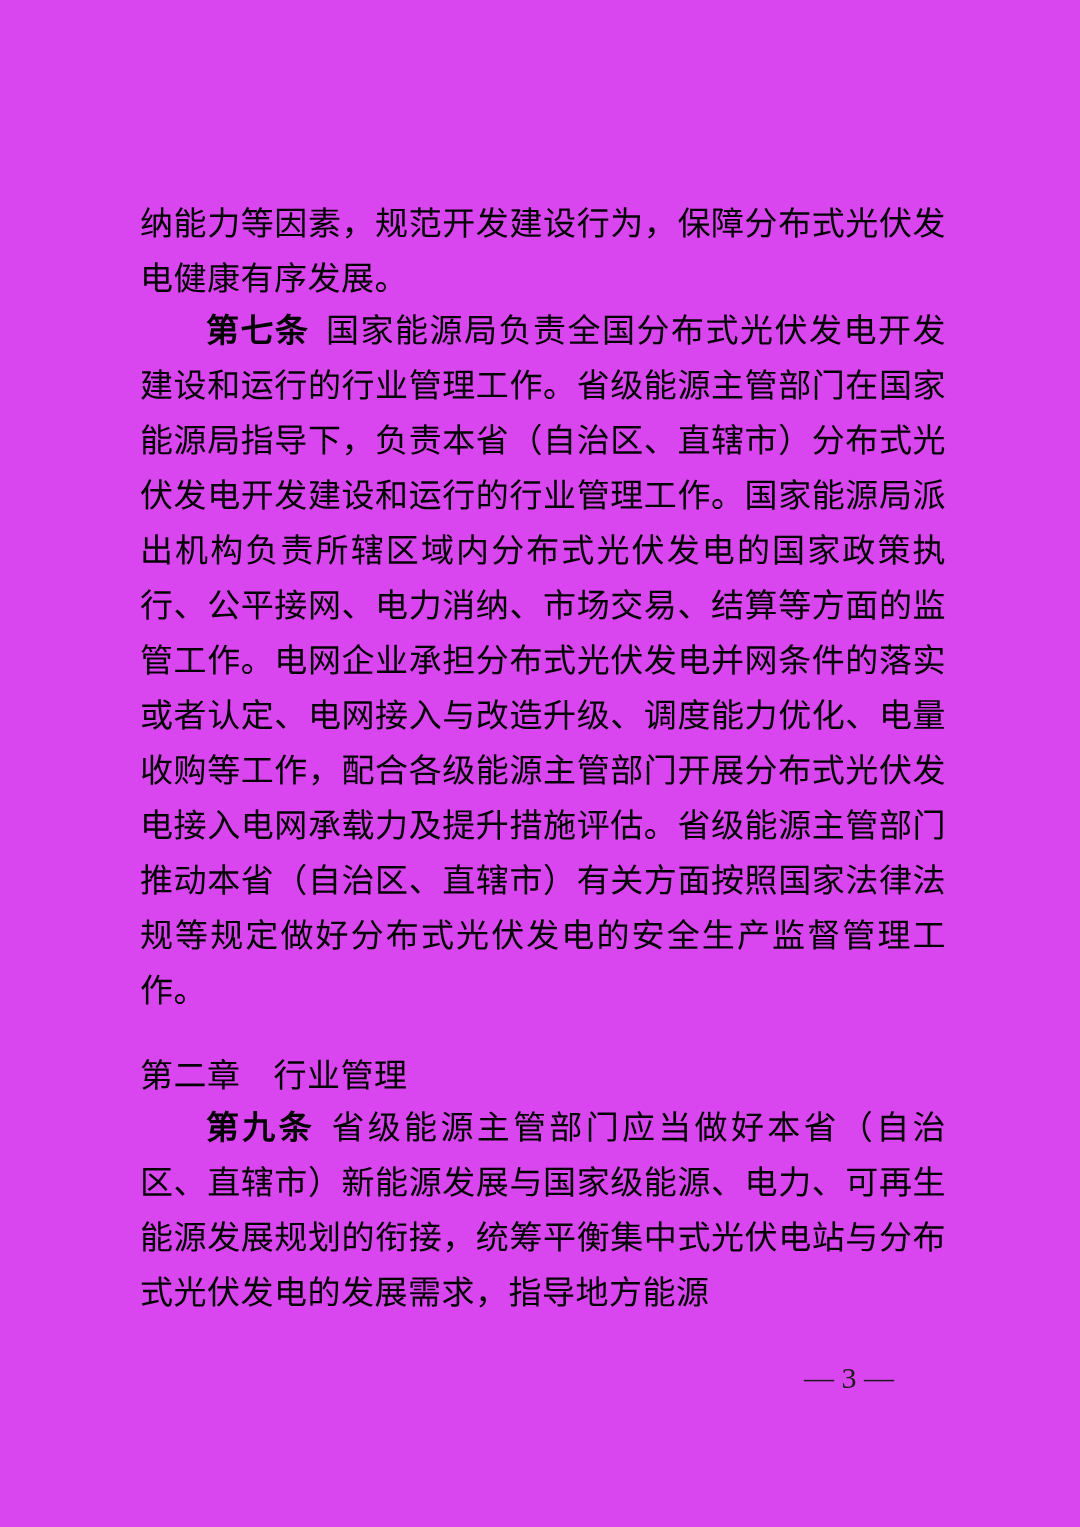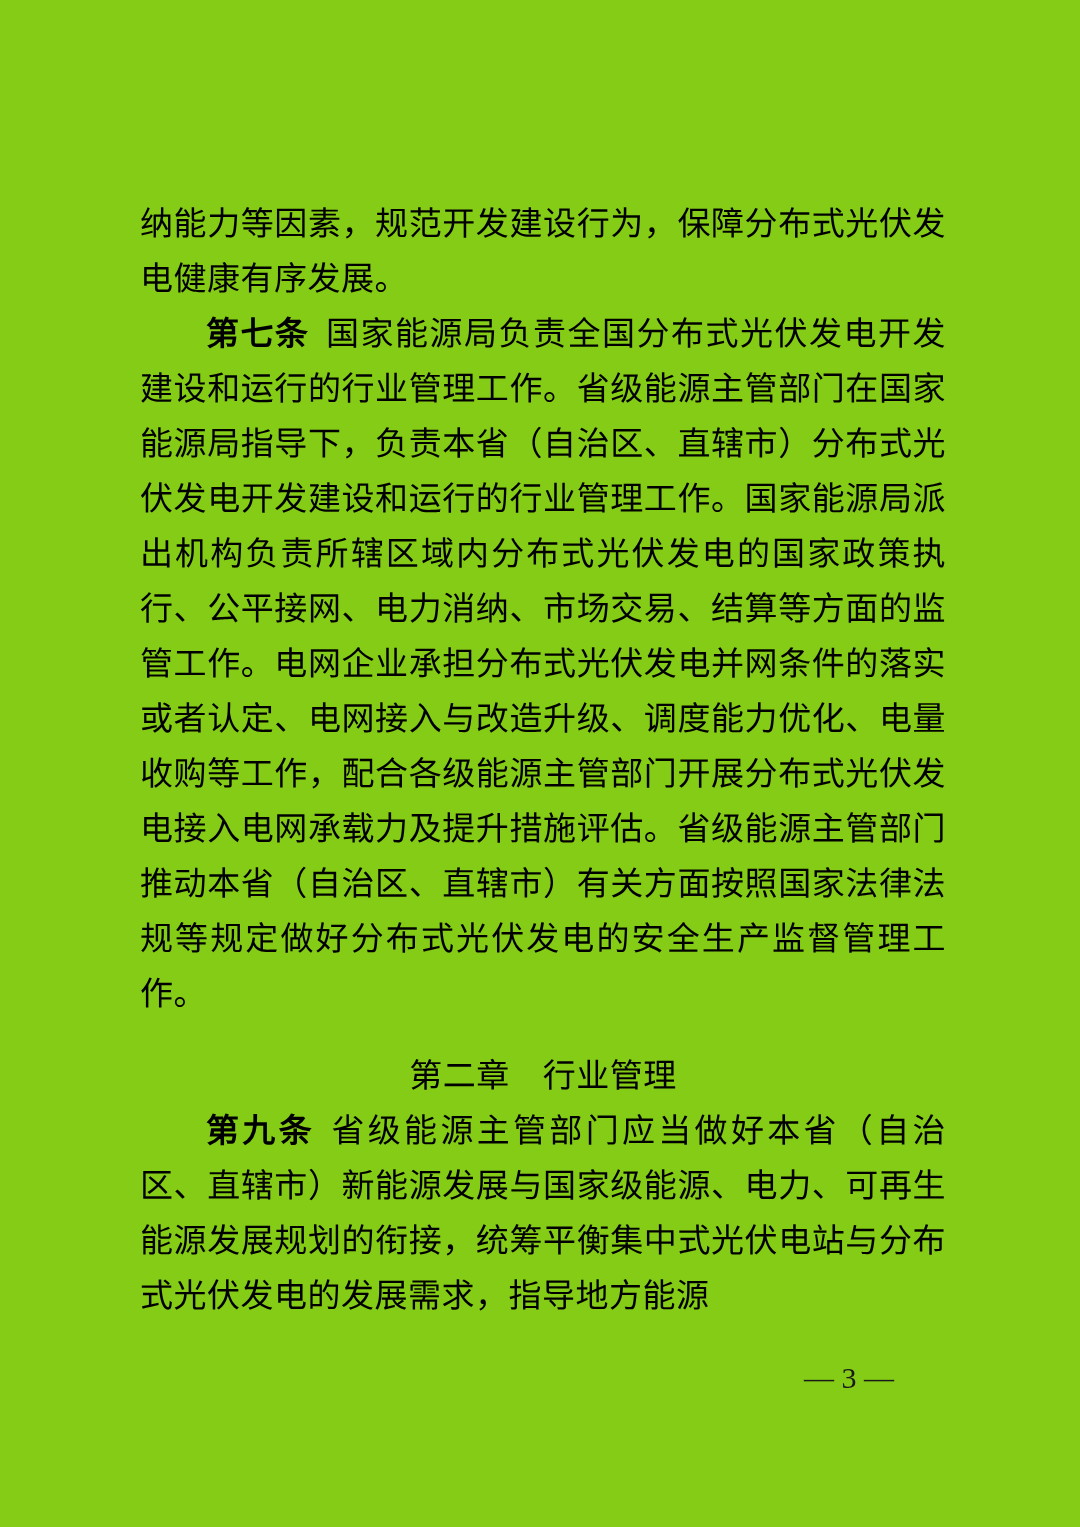--- a/index.html
+++ b/index.html
@@ -4,52 +4,53 @@
 <style>
   html, body {
     margin: 0;
     padding: 0;
     background: #ffffff;
   }
   .page {
     position: relative;
     width: 1080px;
     height: 1527px;
-    background: #84cc16;
+    background: #d946ef;
     color: #000000;
     font-family: "Liberation Sans", "DejaVu Sans", sans-serif;
     overflow: hidden;
     box-sizing: border-box;
   }
   .content {
     position: absolute;
     left: 140px;
     top: 196px;
     width: 806px;
   }
   .para {
     margin: 0;
     font-size: 33px;
     line-height: 55px;
     text-align: justify;
     letter-spacing: 0.5px;
   }
   .para.indented {
     text-indent: 2em;
+    font-family: Liberation Mono, monospace;
   }
   .article-lead {
     font-weight: bold;
     margin-right: 0.5em;
   }
   .chapter-heading {
     margin: 27px 0 0 0;
     font-size: 33px;
     line-height: 55px;
     font-weight: normal;
-    text-align: center;
+    text-align: left;
     letter-spacing: 0.5px;
   }
   .heading-gap {
     display: inline-block;
     width: 1em;
   }
   .page-number {
     position: absolute;
     top: 1358px;
     right: 186px;

